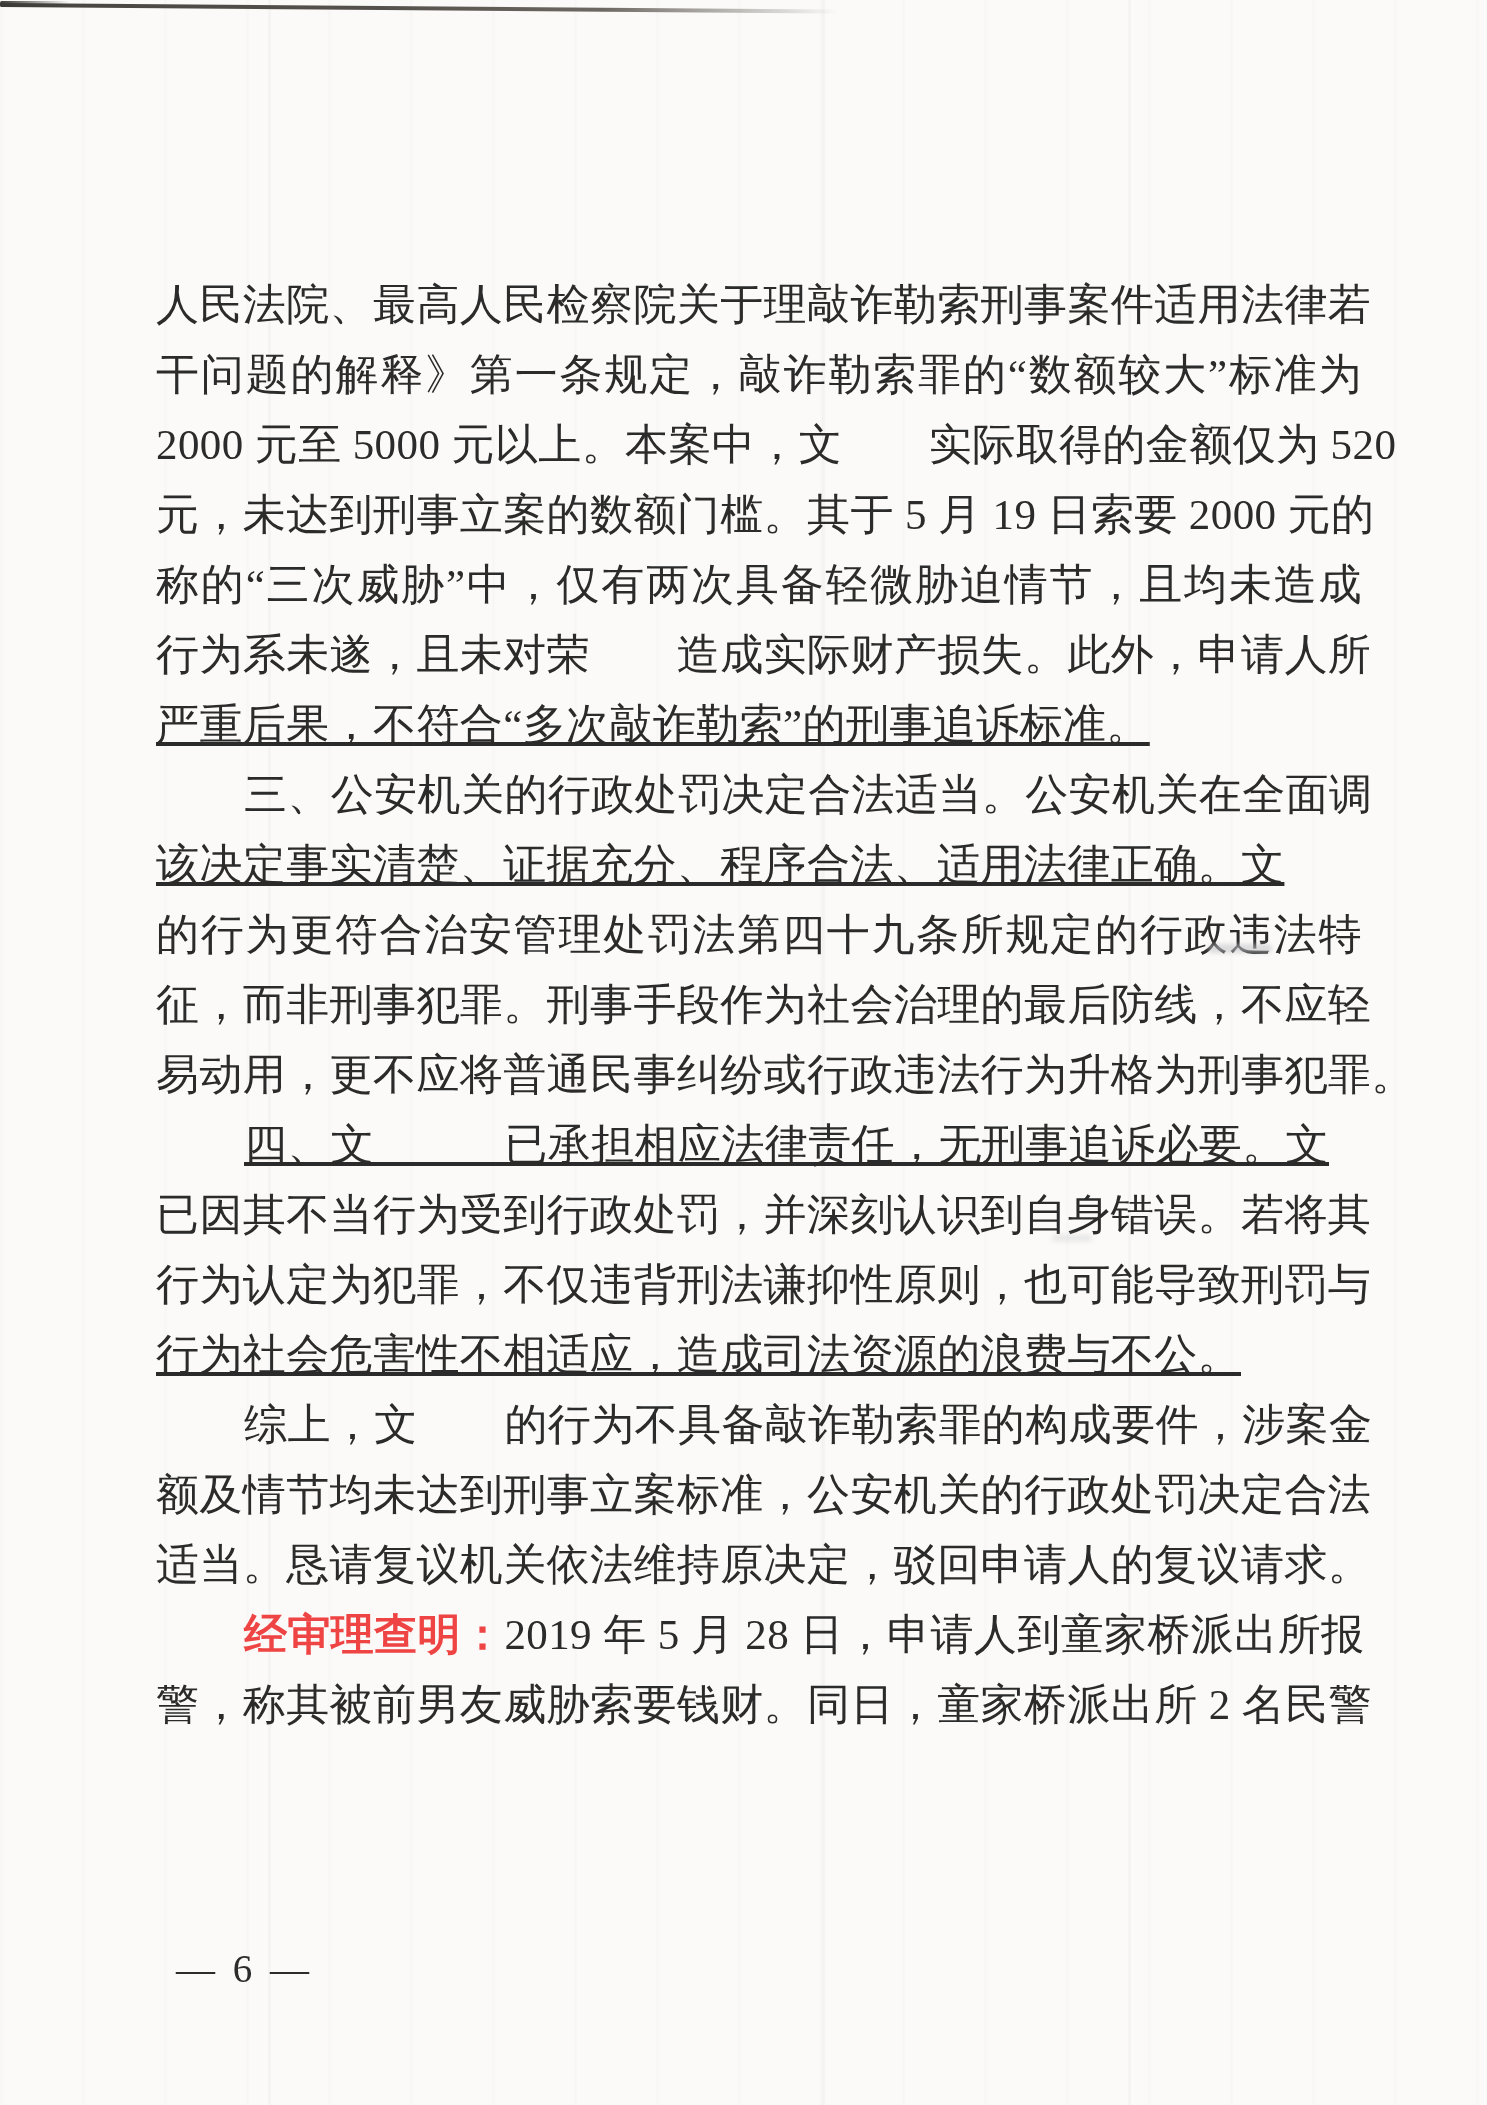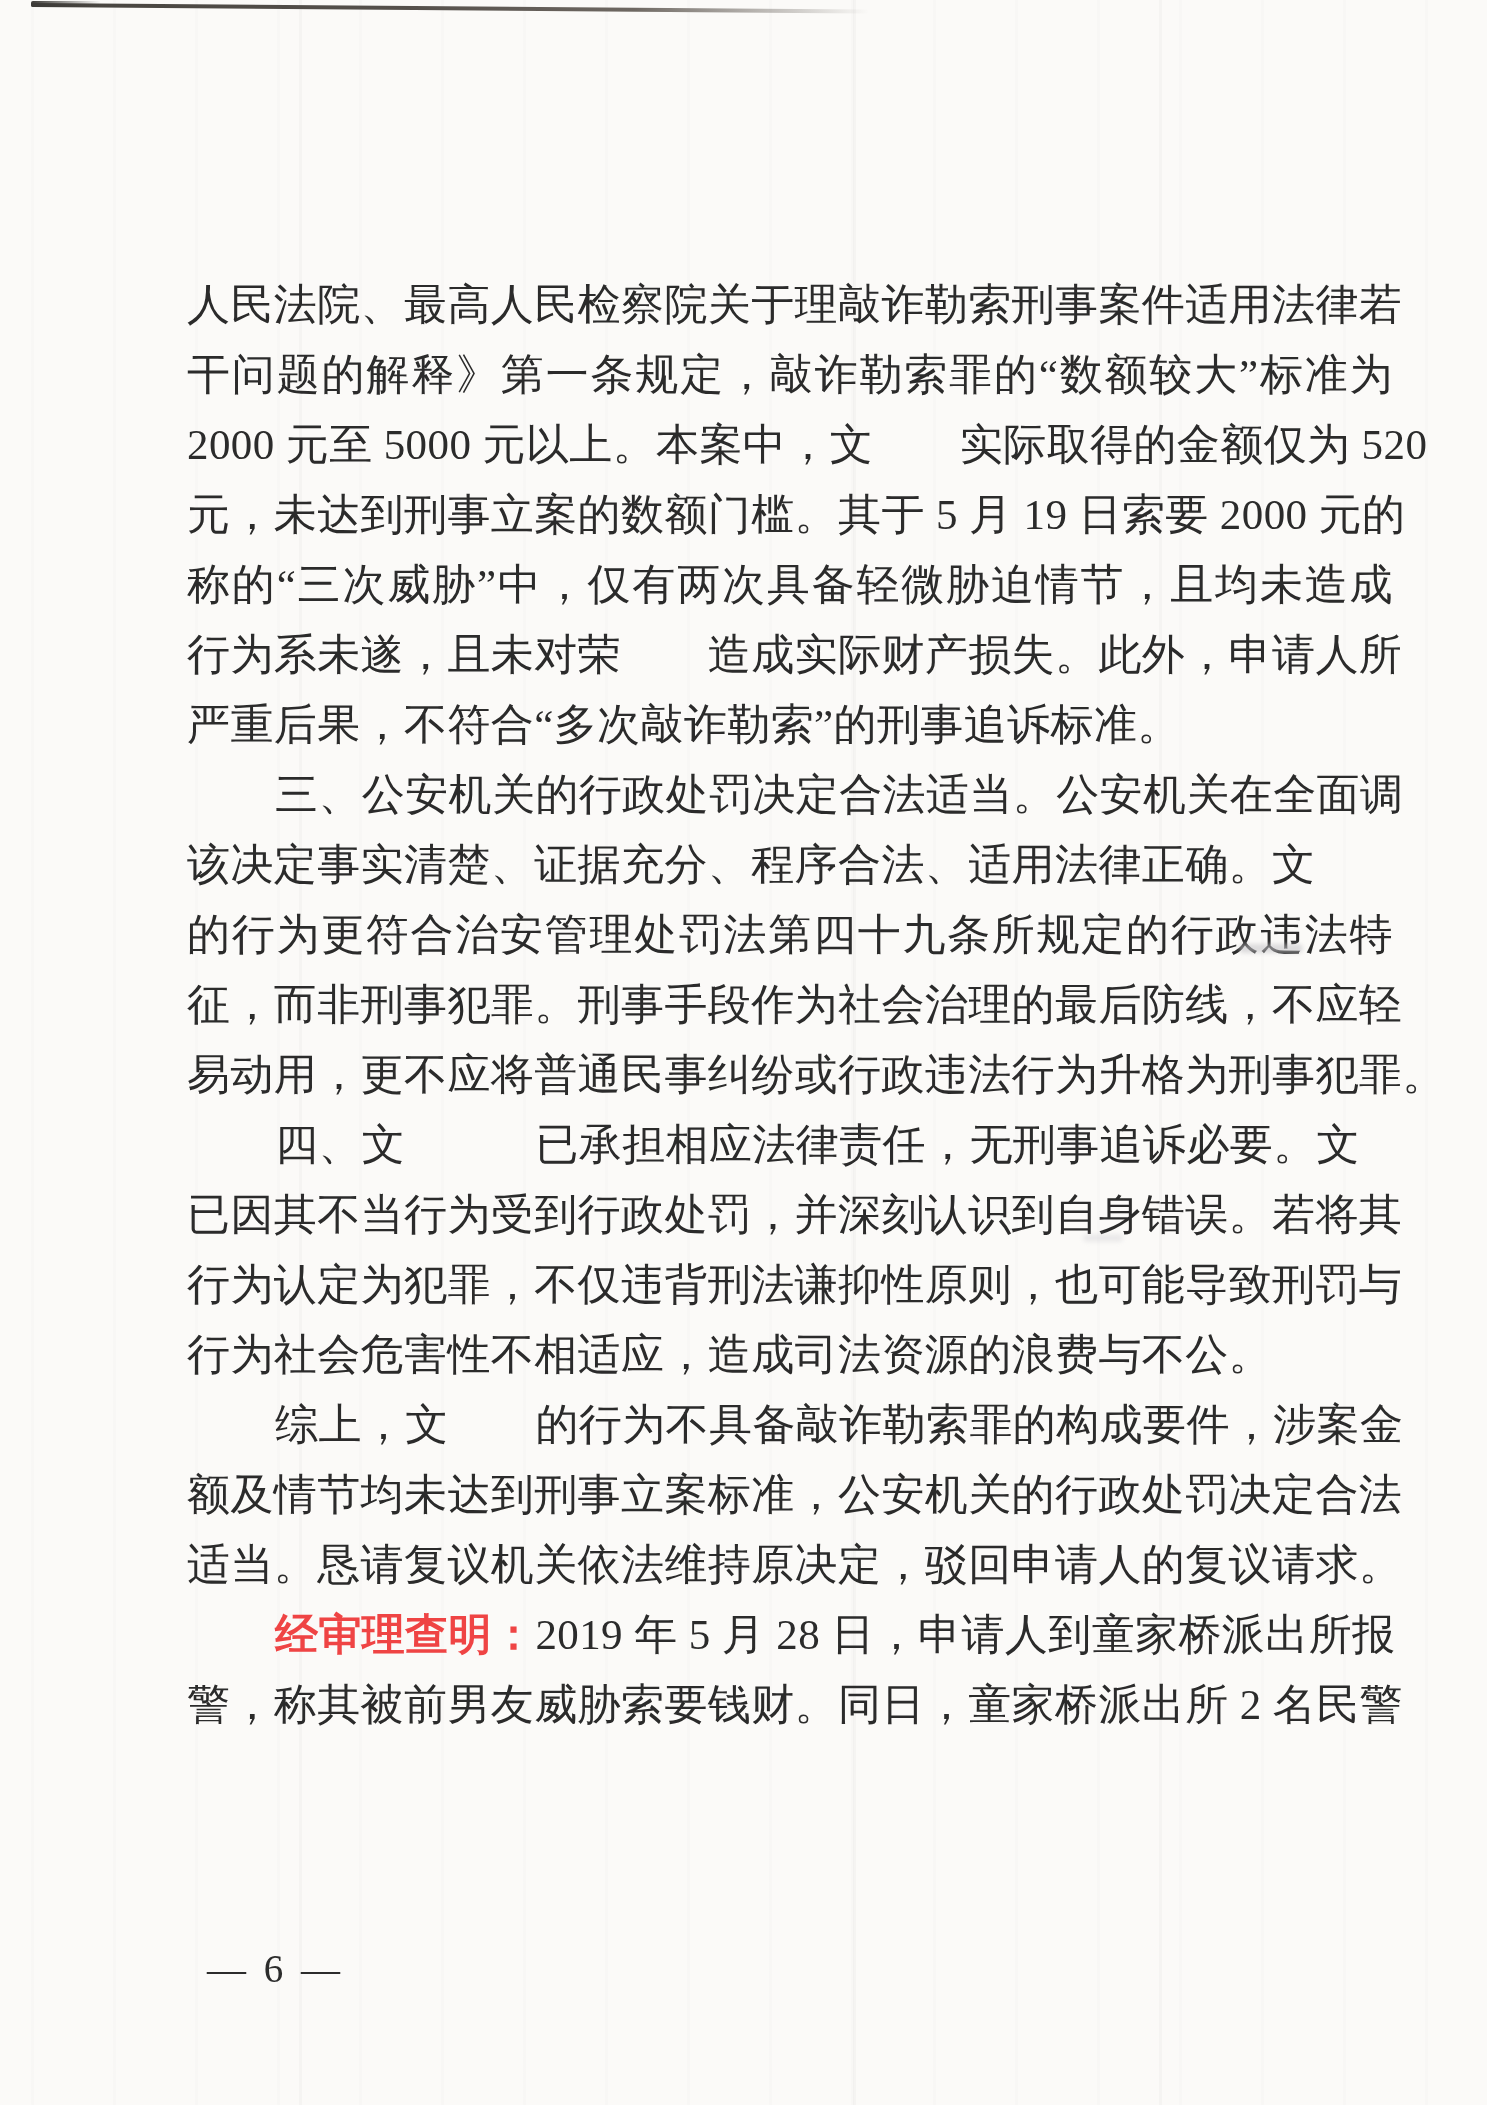--- a/index.html
+++ b/index.html
@@ -4,21 +4,21 @@
 <style>
   html,body{margin:0;padding:0;}
   body{
     width:1487px;height:2105px;
     background:#fbfaf8;
     font-family:"Liberation Serif","DejaVu Serif",serif;
     position:relative;
     overflow:hidden;
   }
   .page{
-    position:absolute;inset:0;margin-left:31px;
+    position:absolute;inset:0;
   }
   
   .streaks{
     position:absolute;inset:0;
     background:repeating-linear-gradient(90deg,
       rgba(60,60,70,0.015) 0 3px,
       rgba(0,0,0,0) 3px 82px);
     pointer-events:none;
   }
   .streak{
@@ -41,21 +41,21 @@
     position:absolute;left:156px;top:270px;width:1206px;
     font-size:43px;color:#2b2b2b;
   }
   .line{
     height:70px;line-height:70px;white-space:nowrap;
     text-align:justify;text-align-last:justify;
     -moz-text-align-last:justify;
     text-justify:inter-character;
     letter-spacing:0.4px;
   }
-  .line.short{text-align-last:left;-moz-text-align-last:left;}
+  .line.short{text-align-last:left;text-decoration:underline;-moz-text-align-last:left;}
   .line.indent{text-indent:88px;}
   .lead{font-weight:700;color:#ef4444;}
   
   .smudge{
     position:absolute;left:1208px;top:944px;width:64px;height:9px;
     background:#c3c2c6;opacity:.55;border-radius:5px;filter:blur(2px);
   }
   .smudge2{
     position:absolute;left:1052px;top:1234px;width:40px;height:8px;
     background:#cccbd0;opacity:.35;border-radius:5px;filter:blur(2px);

